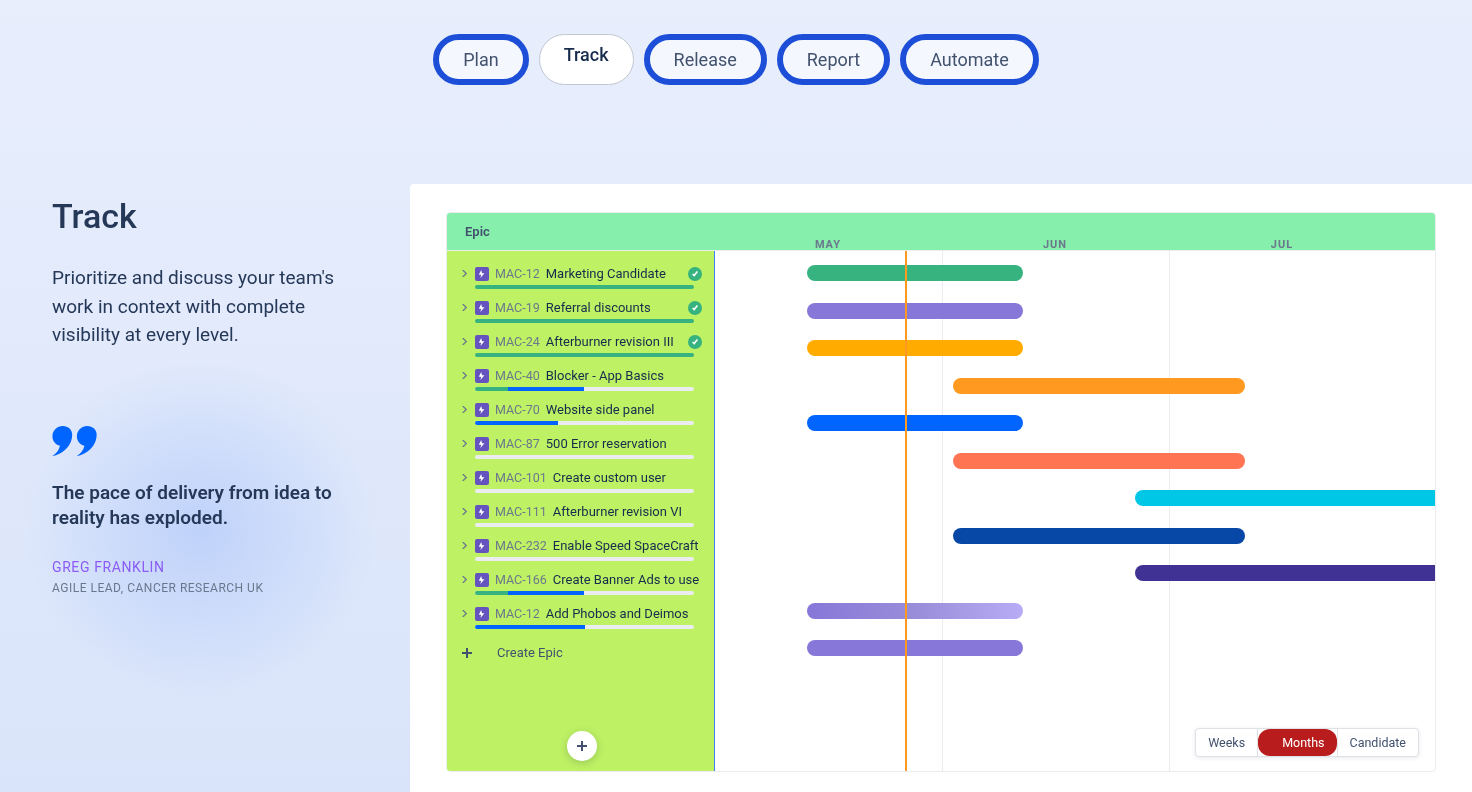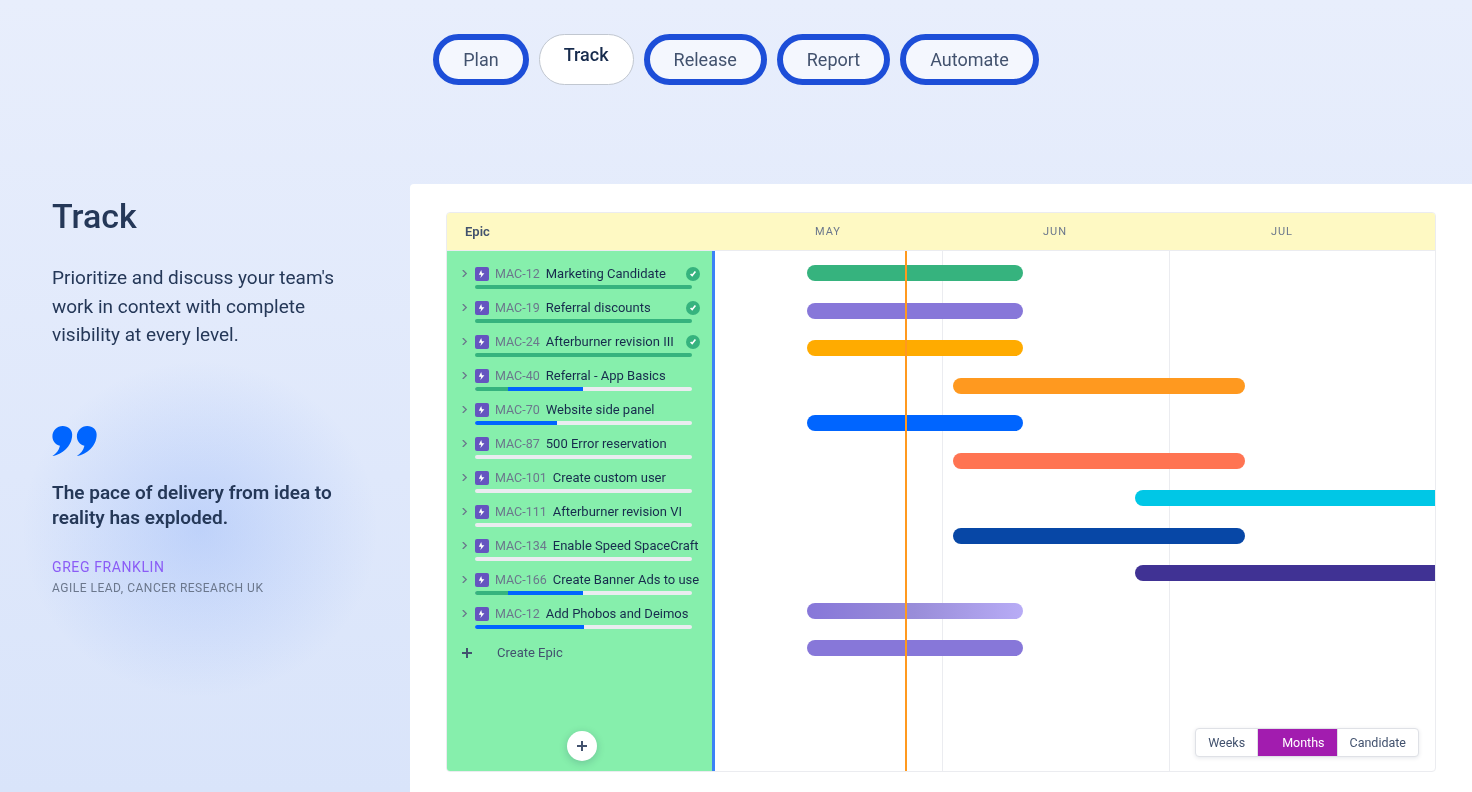--- a/index.html
+++ b/index.html
@@ -123,61 +123,61 @@
     border-radius: 4px;
     display: flex;
     flex-direction: column;
     height: 560px;
     position: relative;
     overflow: hidden;
     background: #fff;
   }
   .app-header {
     display: flex;
-    background: #fef9c3;
+    background: #86efac;
     border-bottom: 1px solid #ebecf0;
     height: 38px;
   }
   .epic-col-header {
     width: 268px;
     padding-left: 18px;
     display: flex;
     align-items: center;
     font-size: 13px;
     font-weight: 600;
     color: #42526e;
   }
   .timeline-header {
     flex: 1;
     position: relative;
   }
   .month-label {
     position: absolute;
-    top: 0;
+    top: 13px;
     height: 100%;
     display: flex;
     align-items: center;
     justify-content: center;
     font-size: 11px;
-    font-weight: 400;
+    font-weight: 700;
     letter-spacing: 1px;
     color: #6b778c;
   }
   .app-body {
     flex: 1;
     display: flex;
     position: relative;
     overflow: hidden;
   }
   .epic-list {
     width: 268px;
-    border-right: 3px solid #3b82f6;
+    border-right: 1px solid #3b82f6;
     padding: 10px 10px 10px 10px;
     overflow: hidden;
-    background: #86efac;
+    background: #bef264;
     z-index: 2;
   }
   .epic-item {
     display: flex;
     align-items: center;
     padding: 5px 2px 2px 2px;
     gap: 6px;
     position: relative;
   }
   .progress-wrap { margin-left: 18px; margin-right: 10px; margin-top: 2px; margin-bottom: 6px; }
@@ -300,23 +300,23 @@
     box-shadow: 0 1px 4px rgba(9,30,66,0.1);
     z-index: 3;
   }
   .zoom-opt {
     padding: 6px 12px;
     font-size: 12.5px;
     color: #42526e;
     cursor: pointer;
   }
   .zoom-opt.active {
-    background: #a21caf;
+    background: #b91c1c;
     color: #fff;
-    border-radius: 0;
+    border-radius: 12px;
     padding-left: 24px;
   }
   .zoom-sep { width: 1px; background: #dfe1e6; }
 </style>
 </head>
 <body>
 
 <div class="container">
 
   <div class="tabs" id="tabs-container">
@@ -436,21 +436,21 @@
                   <svg viewBox="0 0 8 8">
                     <path d="M2 0l4 4-4 4" fill="none" stroke="#6b778c" stroke-width="1.5"></path>
                   </svg>
                 </span>
                 <span class="epic-type-icon">
                   <svg viewBox="0 0 10 10">
                     <path d="M4 0L1 6h3l-1 4 5-6H5z"></path>
                   </svg>
                 </span>
                 <span class="epic-key">MAC-40</span>
-                <span class="epic-name">Referral - App Basics</span>
+                <span class="epic-name">Blocker - App Basics</span>
               </div>
               <div class="progress-wrap">
                 <div class="progress-track">
                   <div class="progress-green" style="width:15%"></div>
                   <div class="progress-blue" style="width:35%"></div>
                 </div>
               </div>
               <div class="epic-item">
                 <span class="chevron">
                   <svg viewBox="0 0 8 8">
@@ -535,21 +535,21 @@
                 <span class="chevron">
                   <svg viewBox="0 0 8 8">
                     <path d="M2 0l4 4-4 4" fill="none" stroke="#6b778c" stroke-width="1.5"></path>
                   </svg>
                 </span>
                 <span class="epic-type-icon">
                   <svg viewBox="0 0 10 10">
                     <path d="M4 0L1 6h3l-1 4 5-6H5z"></path>
                   </svg>
                 </span>
-                <span class="epic-key">MAC-134</span>
+                <span class="epic-key">MAC-232</span>
                 <span class="epic-name">Enable Speed SpaceCraft</span>
               </div>
               <div class="progress-wrap">
                 <div class="progress-track">
                   <div class="progress-green" style="width:0%"></div>
                   <div class="progress-blue" style="width:0%"></div>
                 </div>
               </div>
               <div class="epic-item">
                 <span class="chevron">

